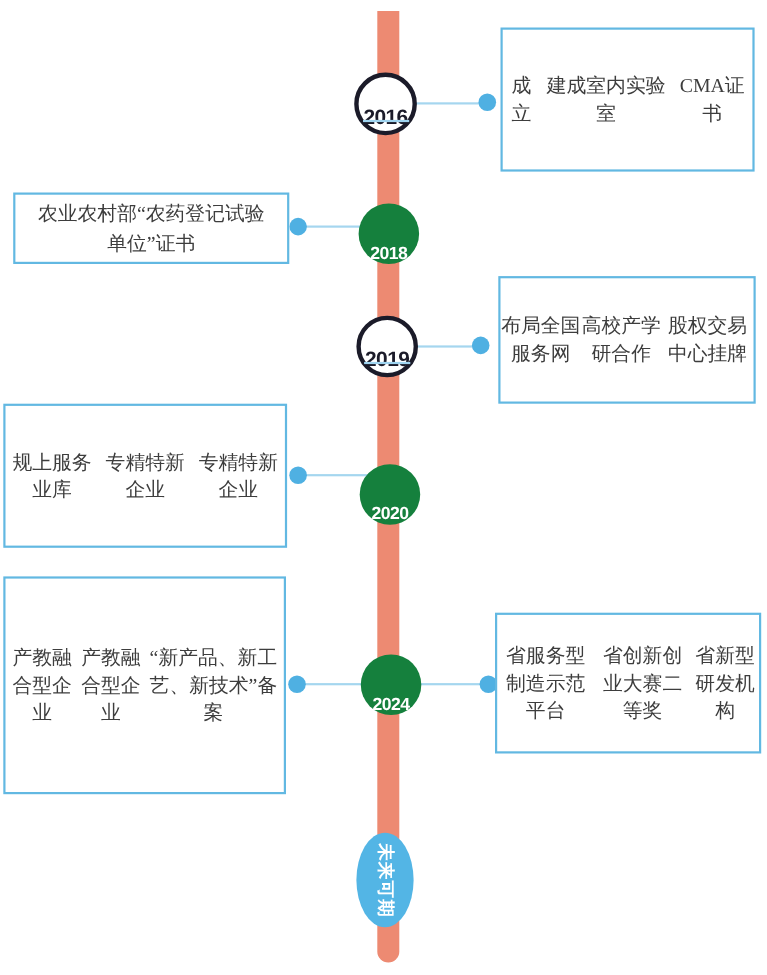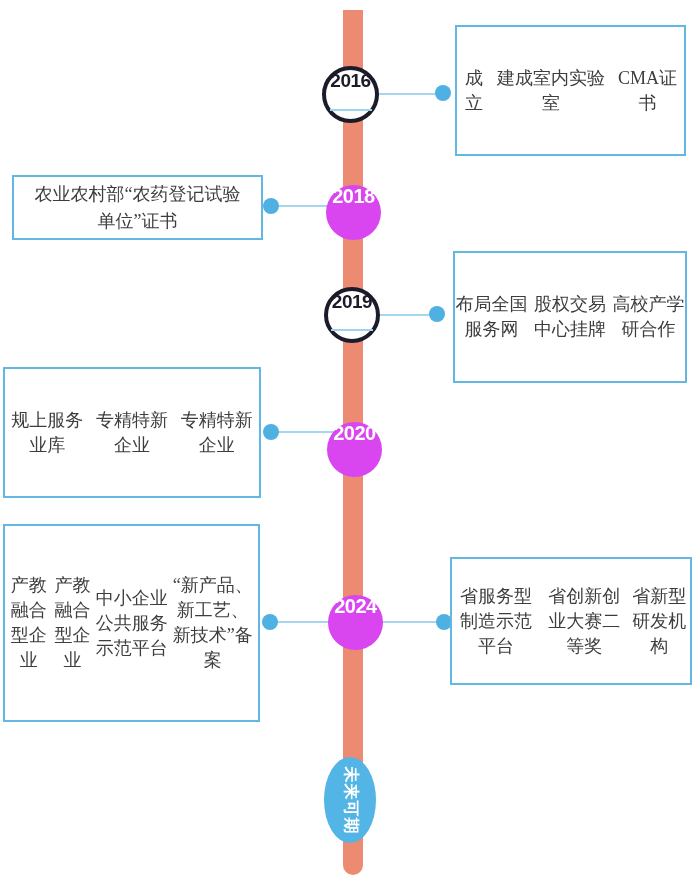--- a/index.html
+++ b/index.html
@@ -10,46 +10,46 @@
   
   .bar{
     position:absolute;left:343px;top:10px;width:20px;height:865px;
     background:#ED8A72;border-radius:0 0 10px 10px;z-index:0;
   }
   
   .conn{position:absolute;height:2px;background:#A5D6EF;z-index:1;}
   .dot{position:absolute;width:16px;height:16px;border-radius:50%;background:#4FB0E2;z-index:2;}
   
   .node{
-    position:absolute;border-radius:50%;display:flex;align-items:flex-start;justify-content:center;
+    position:absolute;border-radius:50%;display:flex;align-items:flex-end;justify-content:center;
     font-family:"Liberation Sans","DejaVu Sans",sans-serif;font-weight:bold;z-index:3;
     box-sizing:border-box;letter-spacing:-0.5px;
   }
   .node.outline{background:#fff;border:4px solid #1B1B29;color:#1B1B29;font-size:19px;}
   .node.outline::after{
     content:"";position:absolute;left:50%;transform:translateX(-50%);
     bottom:8px;width:42px;height:2px;background:#9FD4F0;
   }
-  .node.filled{background:#d946ef;color:#fff;font-size:20px;}
+  .node.filled{background:#15803d;color:#fff;font-size:16px;}
   .n2016{left:322px;top:66px;width:57px;height:57px;}
   .n2018{left:326px;top:185px;width:55px;height:55px;}
   .n2019{left:324px;top:287px;width:56px;height:56px;}
   .n2020{left:327px;top:422px;width:55px;height:55px;}
   .n2021{left:328px;top:595px;width:55px;height:55px;}
   
   .box{
     position:absolute;background:#fff;border:2px solid #62B8E2;box-sizing:border-box;
     display:flex;flex-direction:row;justify-content:flex-start;align-items:center;
     text-align:center;font-size:18px;z-index:2;
   }
   .box .bline{line-height:25px;}
   .b2016{left:455px;top:25px;width:231px;height:131px;}
   .b2018{left:12px;top:175px;width:251px;height:65px;padding:0 14px;}
   .b2018 .bline{line-height:27px;}
-  .b2019{left:453px;top:251px;width:234px;height:132px;}
+  .b2019{left:453px;top:251px;width:234px;height:116px;}
   .b2020{left:3px;top:367px;width:258px;height:131px;}
   .b2021l{left:3px;top:524px;width:257px;height:198px;padding:0 2px;}
   .b2021r{left:450px;top:557px;width:242px;height:128px;}
   
   .future{
     position:absolute;left:324px;top:757px;width:52px;height:86px;border-radius:50%;
     background:#53B5E5;display:flex;align-items:center;justify-content:center;z-index:3;
   }
   .future span{
     transform:rotate(90deg);white-space:nowrap;color:#fff;font-weight:bold;font-size:16px;
@@ -98,34 +98,33 @@
     <div class="bline">建成室内实验室</div>
     <div class="bline">CMA证书</div>
   </div>
 
   <div class="box b2018">
     <div class="bline">农业农村部“农药登记试验单位”证书</div>
   </div>
 
   <div class="box b2019">
     <div class="bline">布局全国服务网</div>
+    <div class="bline">高校产学研合作</div>
     <div class="bline">股权交易中心挂牌</div>
-    <div class="bline">高校产学研合作</div>
   </div>
 
   <div class="box b2020">
     <div class="bline">规上服务业库</div>
     <div class="bline">专精特新企业</div>
     <div class="bline">专精特新企业</div>
   </div>
 
   <div class="box b2021l">
     <div class="bline">产教融合型企业</div>
     <div class="bline">产教融合型企业</div>
-    <div class="bline">中小企业公共服务示范平台</div>
     <div class="bline">“新产品、新工艺、新技术”备案</div>
   </div>
 
   <div class="box b2021r">
     <div class="bline">省服务型制造示范平台</div>
     <div class="bline">省创新创业大赛二等奖</div>
     <div class="bline">省新型研发机构</div>
   </div>
 
   <div class="future">

